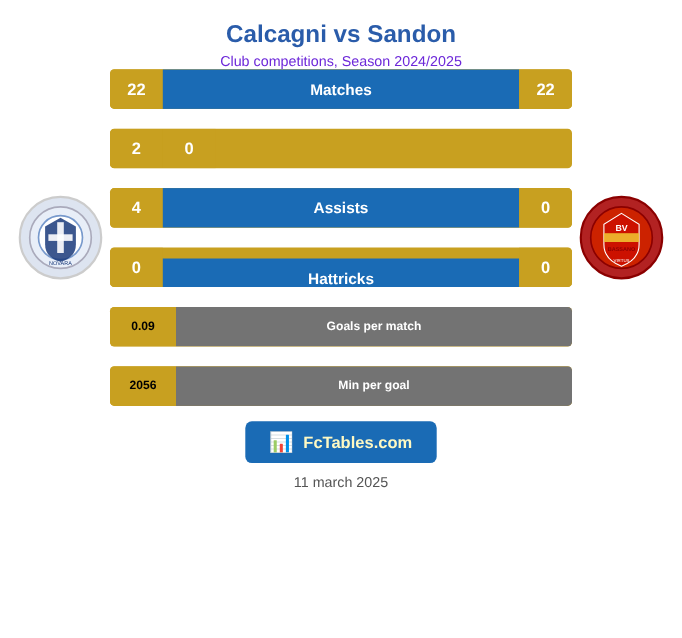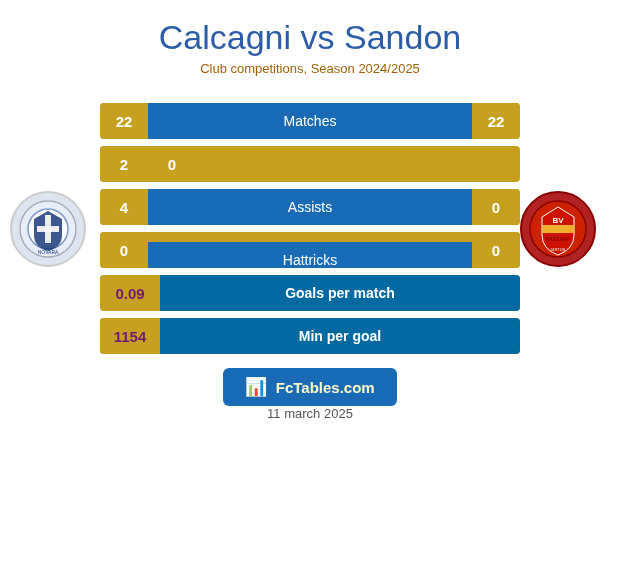--- a/index.html
+++ b/index.html
@@ -17,45 +17,46 @@
       width: 620px;
       height: 580px;
       background: #fff;
       display: flex;
       flex-direction: column;
       align-items: center;
       padding: 18px 10px 10px;
     }
 
     .title {
-      font-size: 34px;
-      font-weight: normal;
+      font-size: 22px;
+      font-weight: bold;
       color: #2a5caa;
       margin-bottom: 4px;
     }
 
     .subtitle {
       font-size: 13px;
-      color: #a16207;
-      margin-bottom: 27px;
+      color: #6d28d9;
+      margin-bottom: 0;
     }
 
     .main-content {
       width: 100%;
       display: flex;
       flex-direction: row;
       align-items: center;
       justify-content: center;
       gap: 0;
     }
 
     .team-logo {
       width: 90px;
       display: flex;
       align-items: center;
+      justify-content: center;
       flex-shrink: 0;
     }
 
     .logo-circle {
       width: 76px;
       height: 76px;
       border-radius: 50%;
       background: #e8eaf6;
       border: 2px solid #ccc;
       display: flex;
@@ -65,21 +66,21 @@
     }
 
     .logo-circle-left {
       background: #dde4f0;
     }
 
     .stats-section {
       flex: 1;
       display: flex;
       flex-direction: column;
-      gap: 7px;
+      gap: 18px;
     }
 
     .stat-row {
       display: flex;
       flex-direction: row;
       align-items: center;
       background: #c8a020;
       border-radius: 4px;
       overflow: hidden;
       height: 36px;
@@ -113,21 +114,21 @@
       display: flex;
       align-items: center;
       justify-content: center;
     }
 
     .stat-label-center {
       flex: 1;
       background: #1a6bb5;
       color: #fff;
       font-size: 14px;
-      font-weight: normal;
+      font-weight: bold;
       text-align: right;
       height: 100%;
       display: flex;
       align-items: center;
       justify-content: center;
     }
 
     .stat-label-center.goals {
       background: #1a6bb5;
     }
@@ -148,36 +149,36 @@
       align-items: center;
       background: #c8a020;
       border-radius: 4px;
       overflow: hidden;
       height: 36px;
     }
 
     .stat-val-single {
       width: 60px;
       background: #c8a020;
-      color: #701a75;
-      font-weight: bold;
-      font-size: 15px;
+      color: #000000;
+      font-weight: bold;
+      font-size: 11px;
       text-align: center;
       flex-shrink: 0;
       height: 100%;
       display: flex;
       align-items: center;
       justify-content: center;
     }
 
     .stat-label-single {
       flex: 1;
-      background: #0369a1;
-      color: #fff;
-      font-size: 14px;
+      background: #737373;
+      color: #fff;
+      font-size: 11px;
       font-weight: bold;
       text-align: center;
       height: 100%;
       display: flex;
       align-items: center;
       justify-content: center;
     }
 
     .fctables-banner {
       margin-top: 14px;
@@ -194,20 +195,21 @@
       font-size: 15px;
       font-weight: bold;
     }
 
     .fctables-icon {
       color: #fff;
       font-size: 18px;
     }
 
     .date-text {
+      margin-top: 10px;
       font-size: 13px;
       color: #555;
     }
 
     
     .novara-svg {
       width: 60px;
       height: 60px;
     }
 
@@ -279,21 +281,21 @@
         <div class="stat-val-right">0</div>
       </div>
 
       <div class="stat-row-single">
         <div class="stat-val-single">0.09</div>
         <div class="stat-label-single">Goals per match</div>
       </div>
 
 
       <div class="stat-row-single">
-        <div class="stat-val-single">1154</div>
+        <div class="stat-val-single">2056</div>
         <div class="stat-label-single">Min per goal</div>
       </div>
 
     </div>
 
     <div class="team-logo">
       <div class="right-badge">
         <svg class="bassano-svg" viewBox="0 0 60 60" xmlns="http://www.w3.org/2000/svg">
           <circle cx="30" cy="30" r="28" fill="#cc2200" stroke="#8b0000" stroke-width="1.5"></circle>
 

